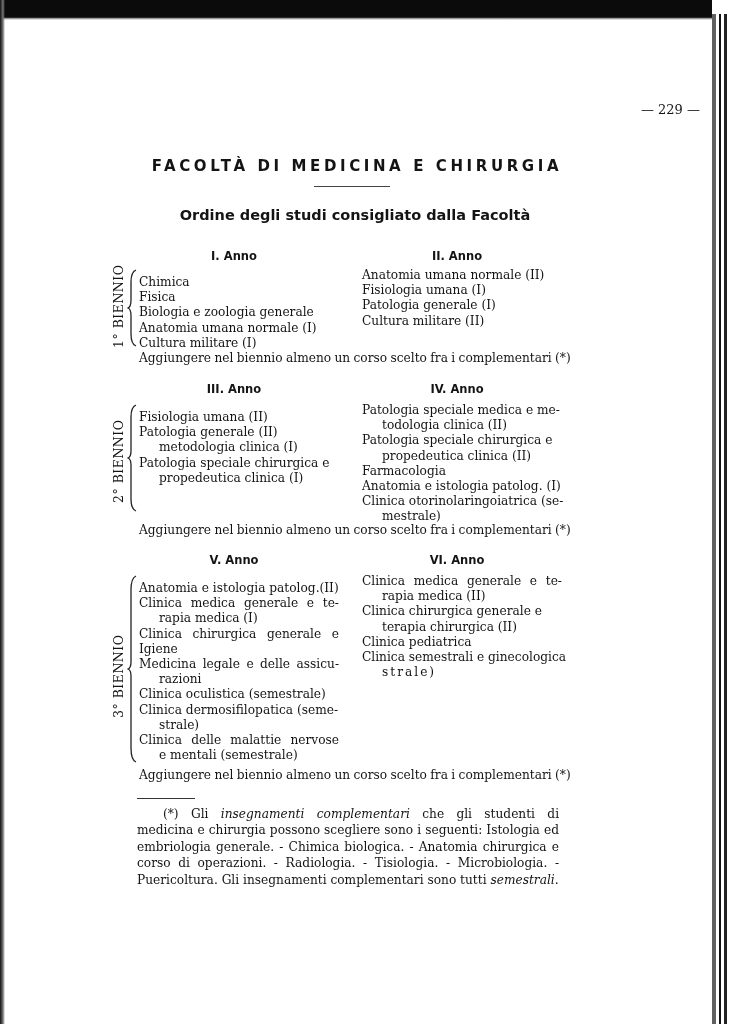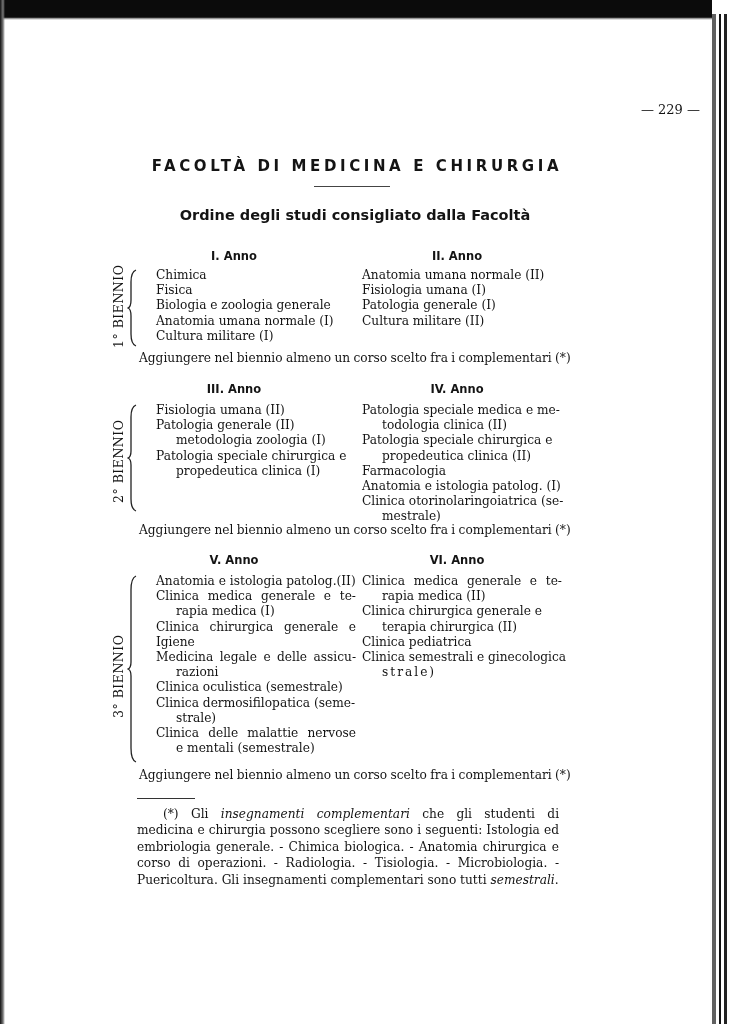--- a/index.html
+++ b/index.html
@@ -31,21 +31,21 @@
   }
 
   .year-head {
     position: absolute; font-family: "DejaVu Sans", "Liberation Sans", sans-serif;
     font-weight: bold; font-size: 11.5px; text-align: center; width: 200px;
   }
   .col { position: absolute; font-size: 12.2px; line-height: 15.2px; }
   .col .it { white-space: nowrap; }
   .col .cont { padding-left: 20px; }
   .col.justify .it.full { text-align: justify; text-align-last: justify; }
-  .left-col { left: 156px; width: 200px; }
+  .left-col { left: 139px; width: 200px; margin-top: 7px; }
   .right-col { left: 362px; width: 200px; }
 
   .biennio {
     position: absolute; font-size: 12.5px; letter-spacing: 0.5px;
     transform: rotate(-90deg); transform-origin: left top; white-space: nowrap;
   }
   .brace { position: absolute; }
   .add-line { position: absolute; left: 139px; font-size: 12.2px; white-space: nowrap; word-spacing: -0.5px; }
 
   .foot-rule { position: absolute; left: 137px; top: 798px; width: 58px; border-top: 1px solid #333; }
@@ -96,21 +96,21 @@
 <div class="year-head" style="left:357px;top:382px;">IV. Anno</div>
 
 <div class="biennio" style="left:111px;top:503px;">2° BIENNIO</div>
 <svg class="brace" style="left:127px;top:403px;" width="12" height="110">
   <path d="M9 2 Q4 4 4 14 L4 48 Q4 54 1 55 Q4 56 4 62 L4 96 Q4 106 9 108" fill="none" stroke="#222" stroke-width="1.3"></path>
 </svg>
 
 <div class="col left-col justify" style="top:403px;">
   <div class="it">Fisiologia umana (II)</div>
   <div class="it">Patologia generale (II)</div>
-  <div class="it cont">metodologia zoologia (I)</div>
+  <div class="it cont">metodologia clinica (I)</div>
   <div class="it">Patologia speciale chirurgica e</div>
   <div class="it cont">propedeutica clinica (I)</div>
 </div>
 <div class="col right-col" style="top:403px;">
   <div class="it">Patologia speciale medica e me-</div>
   <div class="it cont">todologia clinica (II)</div>
   <div class="it">Patologia speciale chirurgica e</div>
   <div class="it cont">propedeutica clinica (II)</div>
   <div class="it">Farmacologia</div>
   <div class="it">Anatomia e istologia patolog. (I)</div>

